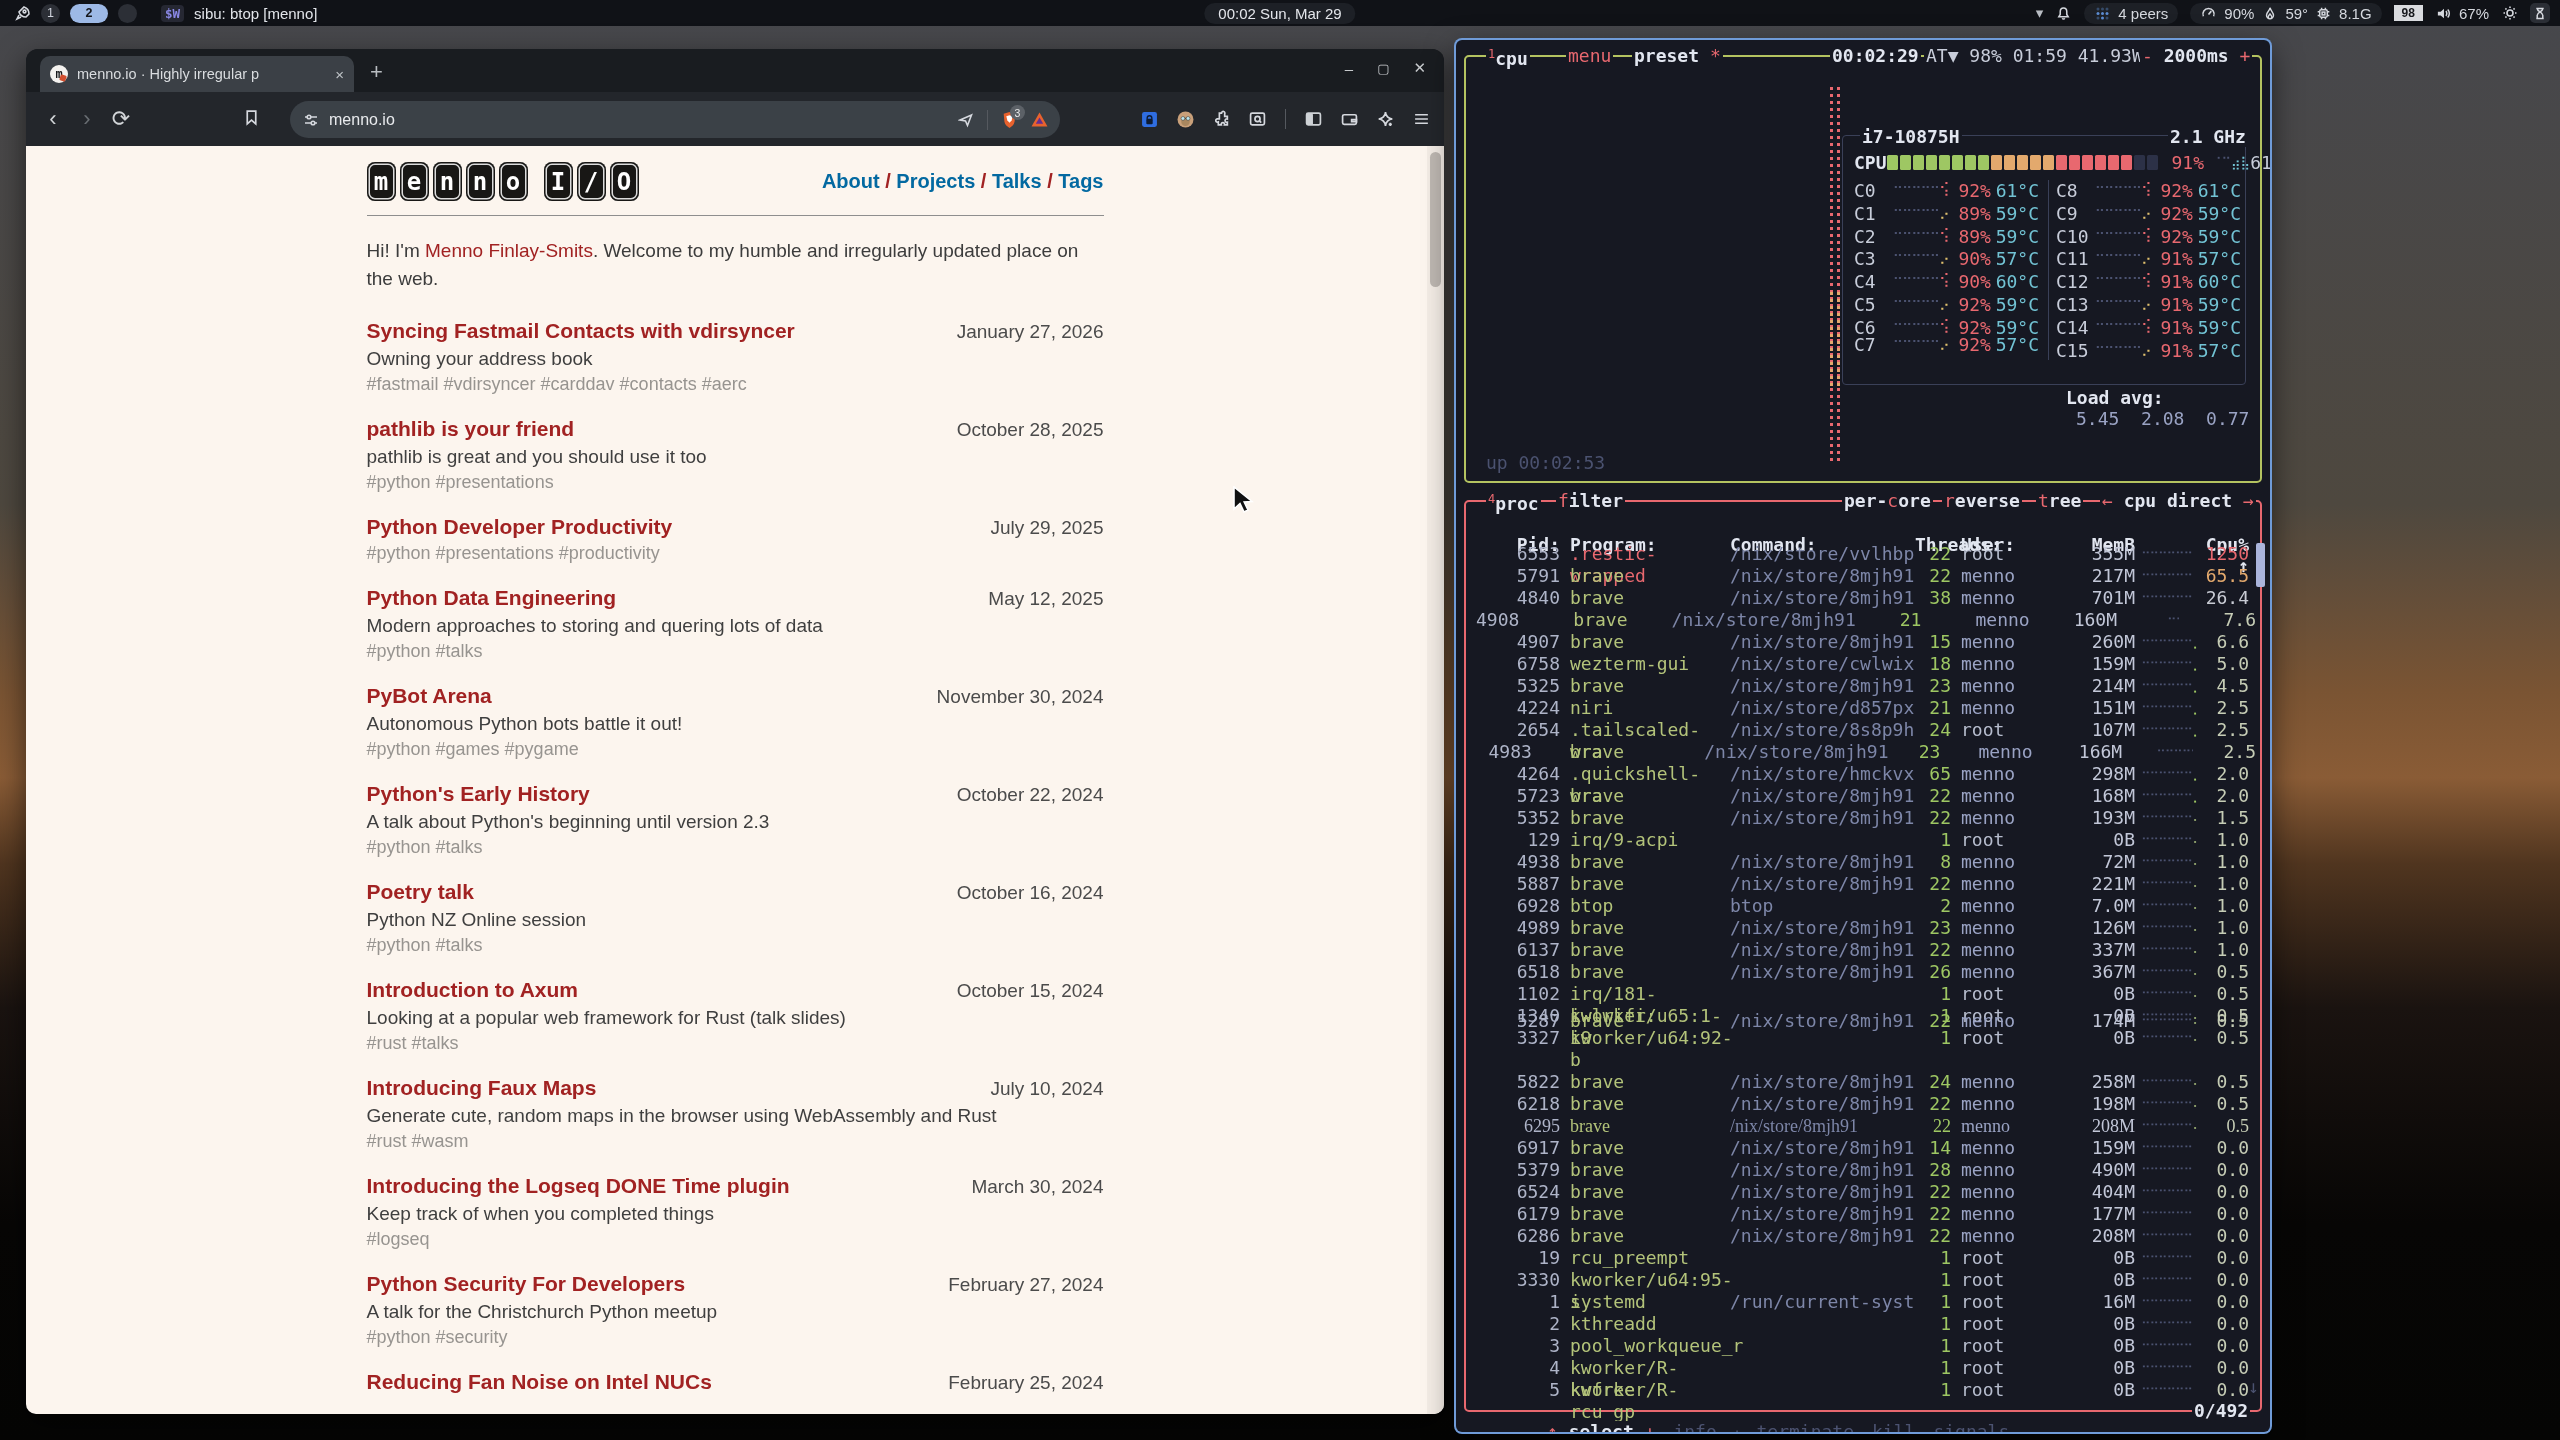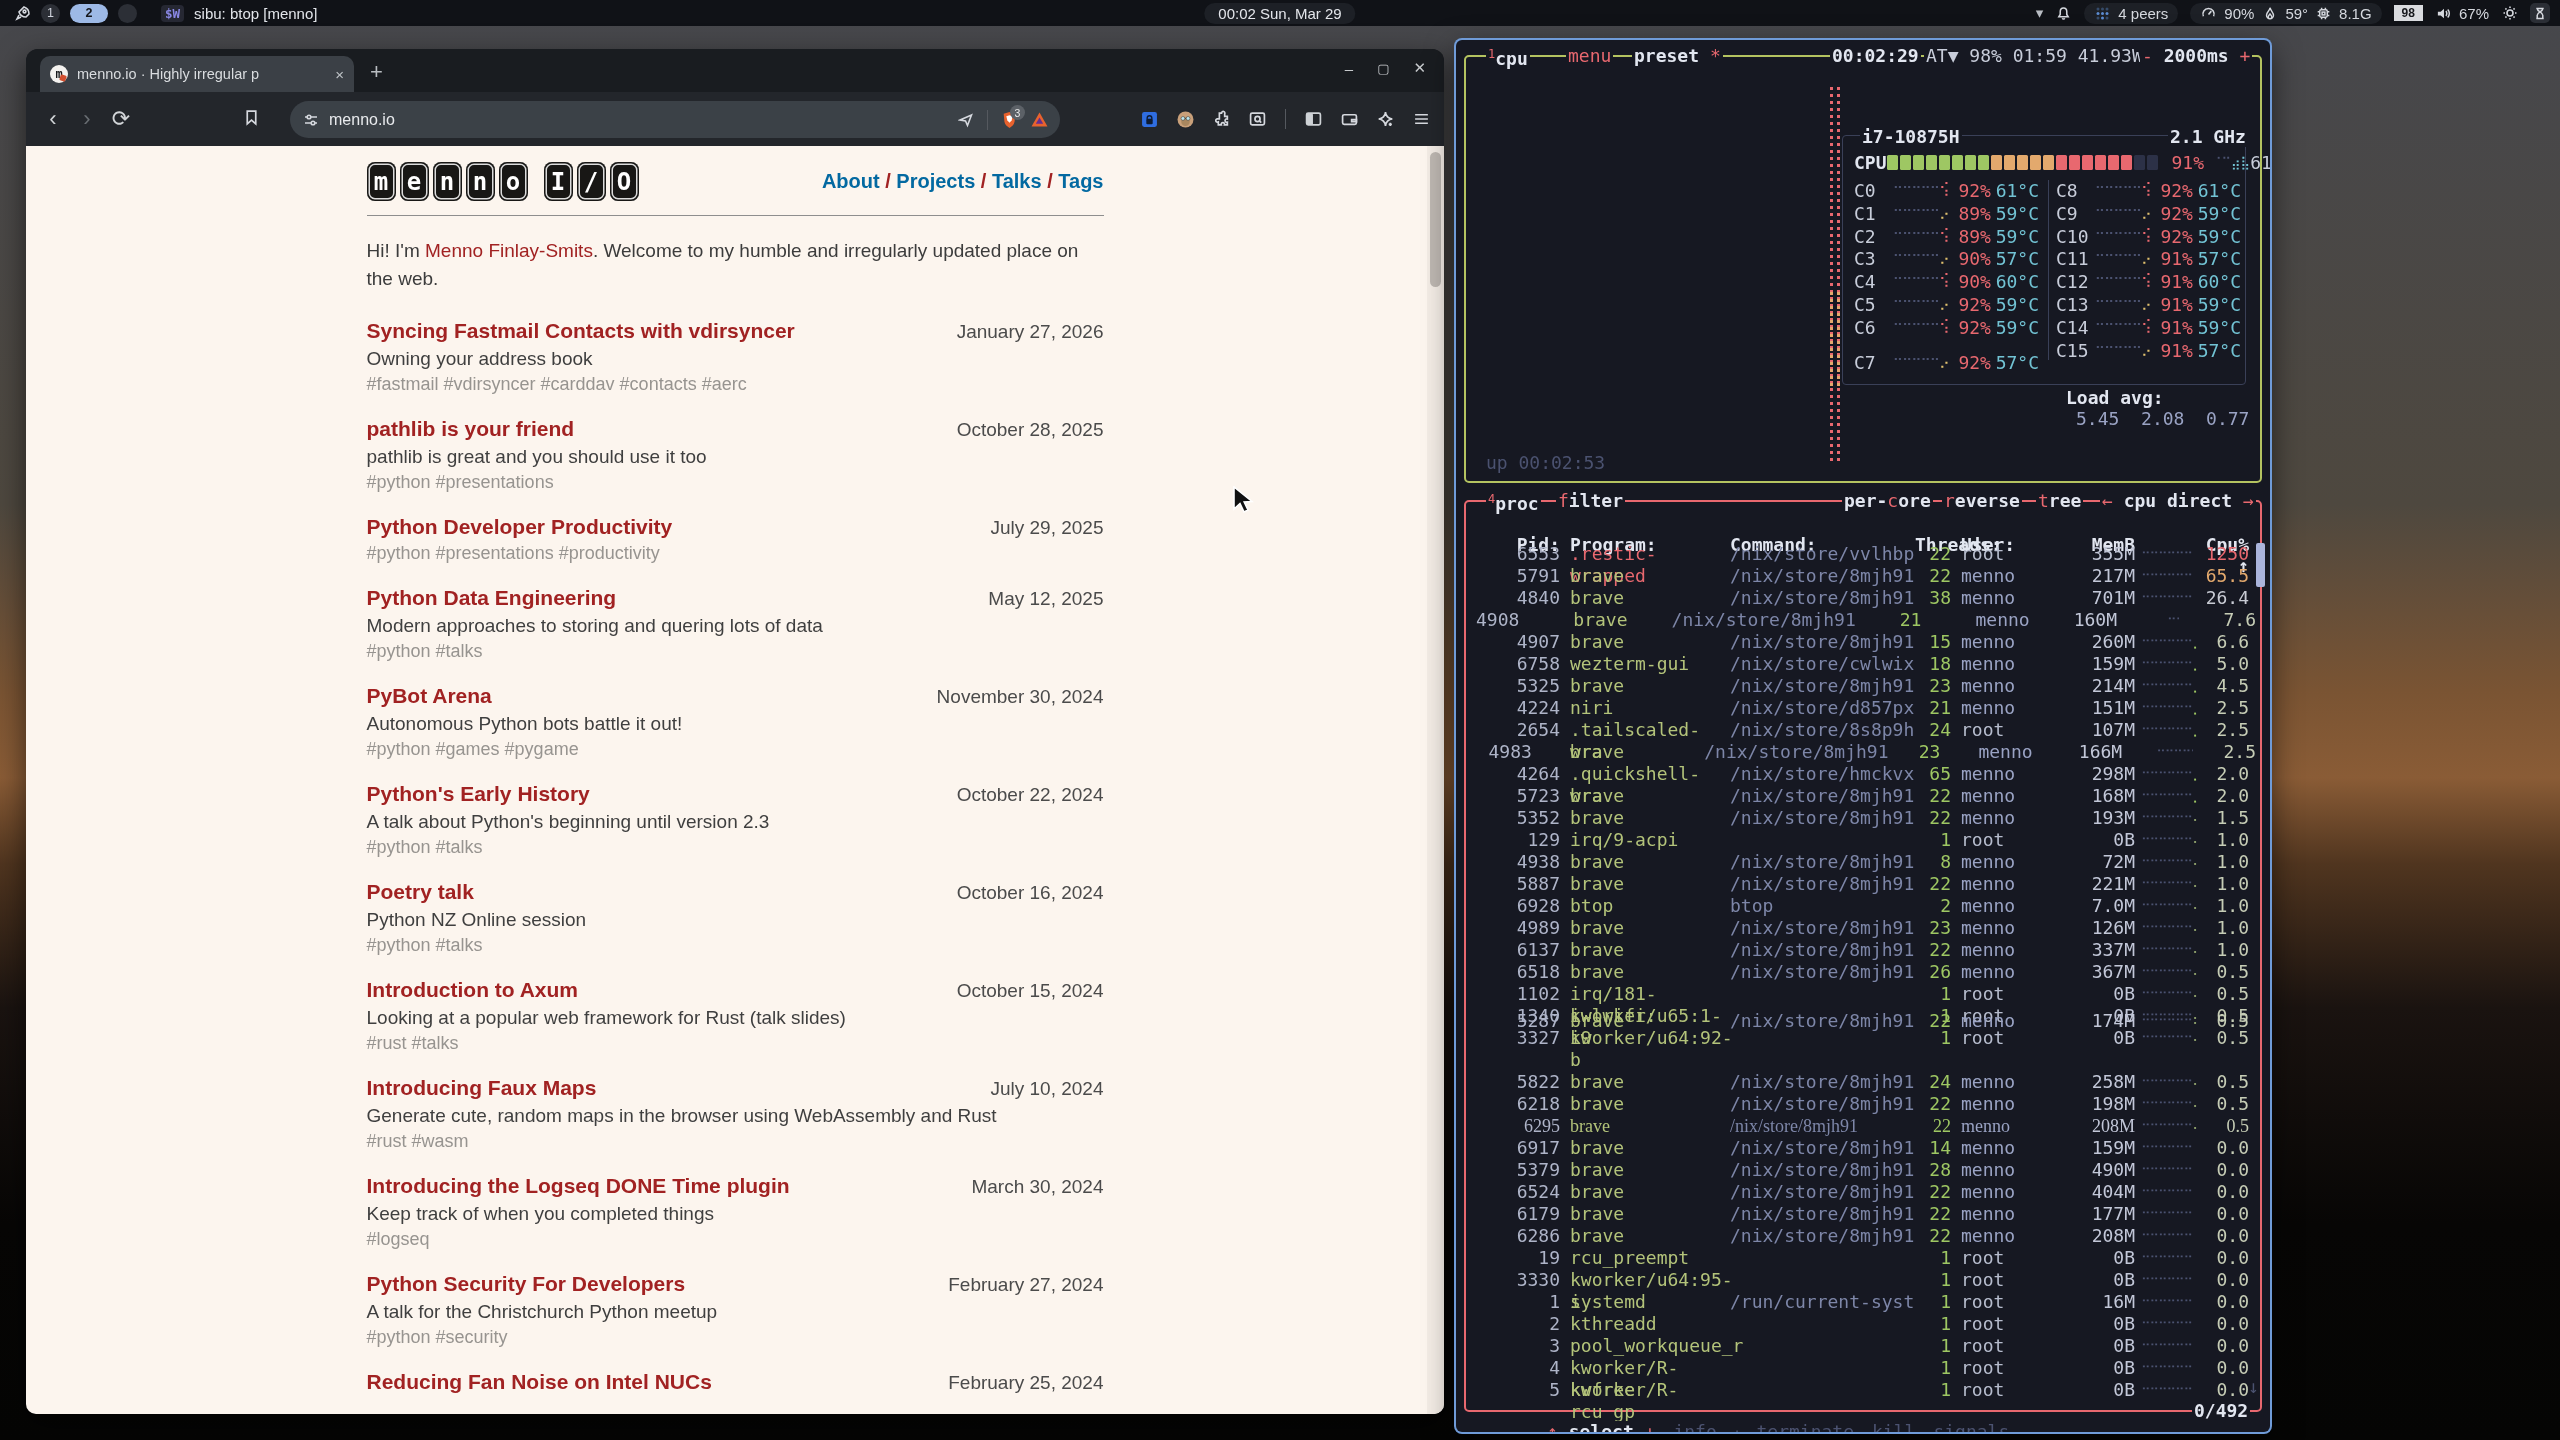--- a/index.html
+++ b/index.html
@@ -513,21 +513,21 @@
           <span class="cg"><span class="dim">⠒⠒⠒⠒⠒</span><span class="yellow">⡠</span><span class="red">⢪⣿</span></span>
           <span class="cp red">92%</span>
           <span class="ct cyan">59°C</span>
         </div>
         <div class="corerow" style="left: 398px; top: 276.8px;">
           <span class="cn"><span class="fg">C6</span></span>
           <span class="cg"><span class="dim">⠒⠒⠒⠒⠒</span><span class="red">⢪⣿</span></span>
           <span class="cp red">92%</span>
           <span class="ct cyan">59°C</span>
         </div>
-        <div class="corerow" style="left: 398px; top: 312px; justify-content: space-between;">
+        <div class="corerow" style="left: 398px; top: 294px; justify-content: space-between;">
           <span class="cn"><span class="fg">C7</span></span>
           <span class="cg"><span class="dim">⠒⠒⠒⠒⠒</span><span class="yellow">⡠</span><span class="red">⢪⣿</span></span>
           <span class="cp red">92%</span>
           <span class="ct cyan">57°C</span>
         </div>
       </div>
     <div class="abs" style="left:592px; top:140px; width:1px; height:180px; background:#3a4058;"></div>
     <div id="cores-right">
         <div class="corerow" style="left: 600px; top: 140px;">
           <span class="cn"><span class="fg">C8</span></span>

